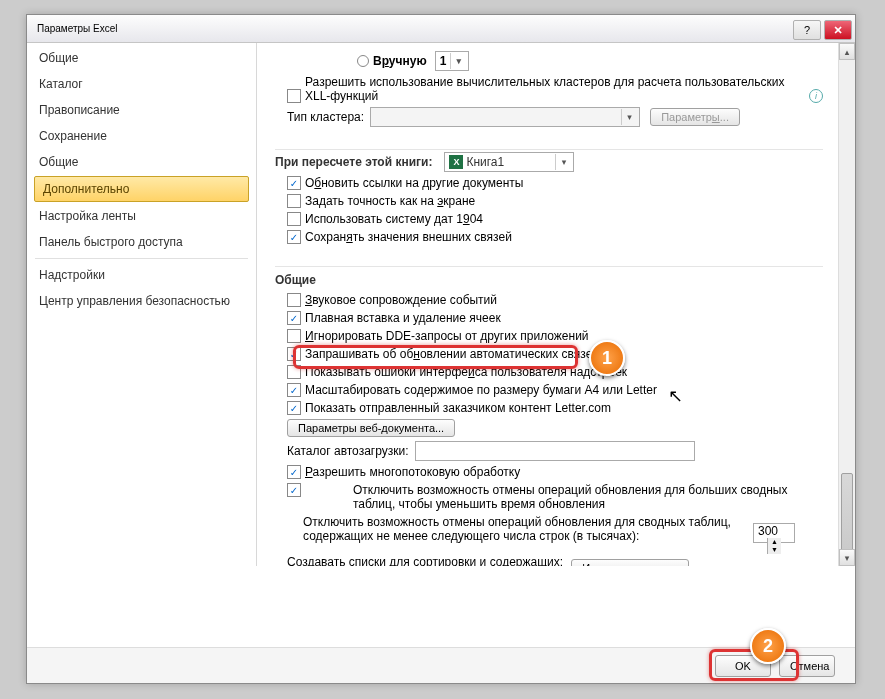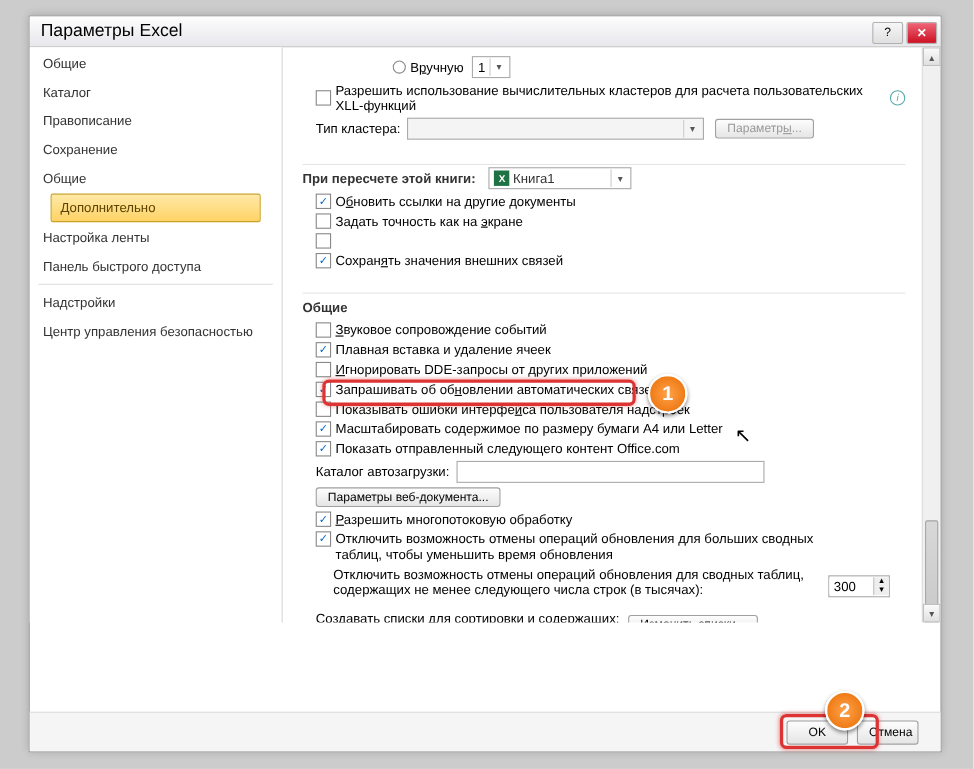--- a/index.html
+++ b/index.html
@@ -1,43 +1,43 @@
 <!DOCTYPE html>
 <html><head>
 <meta charset="utf-8">
 <style>
 * { box-sizing: border-box; margin: 0; padding: 0; }
 body { font-family: "Segoe UI", Tahoma, sans-serif; font-size: 12px; background: #ccc; width: 885px; height: 699px; overflow: hidden; position: relative; }
 .dialog { position: absolute; top: 14px; left: 26px; width: 830px; height: 670px; background: #fff; border: 1px solid #8a8a8a; box-shadow: 0 0 8px rgba(0,0,0,.2); }
 .titlebar { height: 28px; background: linear-gradient(#fdfdfd,#e7e7ec); border-bottom: 1px solid #c5c5c5; display: flex; align-items: center; padding-left: 10px; }
-.titlebar-text { font-size: 16px; }
+.titlebar-text { font-size: 10px; }
 .titlebar-btns { margin-left: auto; display: flex; }
 .tb-btn { width: 28px; height: 20px; margin: 3px 3px 0 0; border: 1px solid #b0b0b0; border-radius: 2px; display: flex; align-items: center; justify-content: center; font-size: 11px; background: linear-gradient(#f6f6f6,#e0e0e0); }
 .tb-close { background: linear-gradient(#e67,#c12); color: #fff; font-weight: bold; }
 .dialog-body { display: flex; height: 523px; }
 .sidebar { width: 230px; border-right: 1px solid #d8d8d8; padding-top: 2px; background: #fff; }
 .nav-item { padding: 6px 12px; font-size: 12px; border-bottom: 0; cursor: pointer; color: #333; }
 .nav-sep { border-top: 1px solid #e0e0e0; margin: 3px 8px; }
-.nav-item.selected { background: linear-gradient(#ffe9a6,#ffd367); border: 1px solid #c9a227; border-radius: 2px; margin: 1px 19px; padding: 5px 8px; font-weight: 500; color: #5b4400; }
+.nav-item.selected { background: linear-gradient(#ffe9a6,#ffd367); border: 1px solid #c9a227; border-radius: 2px; margin: 1px 7px; padding: 5px 8px; font-weight: 500; color: #5b4400; }
 .content { flex: 1; position: relative; overflow: hidden; }
 .content-inner { position: absolute; top: 0; left: 0; right: 18px; padding: 6px 14px 8px 18px; }
 .section-head { font-weight: bold; padding: 6px 0 4px; border-top: 1px solid #e5e5e5; margin-top: 20px; color: #333; }
 .section-head:first-child { border-top: none; }
 .row { display: flex; align-items: center; padding: 2px 0; }
 .row label { margin-left: 4px; }
 .chk { width: 14px; height: 14px; border: 1px solid #888; background: #fff; display: inline-flex; align-items: center; justify-content: center; font-size: 10px; color: #06c; margin-left: 12px; flex-shrink: 0; }
 .chk.on::after { content: "✓"; }
 .radio { width: 12px; height: 12px; border: 1px solid #888; border-radius: 50%; margin-left: 12px; flex-shrink: 0; background: #fff; }
 .u { text-decoration: underline; }
 .dropdown { border: 1px solid #aaa; background: #fff; display: inline-flex; align-items: center; padding: 1px 2px 1px 4px; height: 20px; }
 .dd-arrow { width: 16px; height: 16px; margin-left: 4px; border-left: 1px solid #ccc; display: flex; align-items: center; justify-content: center; font-size: 9px; color: #555; }
 .btn { border: 1px solid #a0a0a0; background: linear-gradient(#fdfdfd,#e5e5e5); padding: 2px 10px; border-radius: 3px; font-size: 11px; cursor: pointer; }
 .info-icon { width: 14px; height: 14px; border-radius: 50%; border: 1px solid #5aa; color: #5aa; display: inline-flex; align-items: center; justify-content: center; font-size: 9px; font-style: italic; margin-left: auto; }
 .textbox { border: 1px solid #aaa; height: 20px; background: #fff; }
-.spinner { display: inline-flex; align-items: center; border: 1px solid #aaa; height: 20px; }
+.spinner { display: inline-flex; align-items: center; border: 1px solid #aaa; height: 20px; flex-direction: column; }
 .spinner input { border: none; width: 40px; padding: 0 4px; font-size: 12px; }
 .spinner-btns { display: flex; flex-direction: column; border-left: 1px solid #aaa; }
 .spinner-btns span { font-size: 7px; line-height: 8px; padding: 0 3px; background: #eee; }
 .scrollbar { position: absolute; right: 0; top: 0; bottom: 0; width: 17px; background: #f0f0f0; border-left: 1px solid #ddd; }
 .scroll-btn { height: 17px; background: linear-gradient(#fafafa,#e0e0e0); border: 1px solid #c0c0c0; display: flex; align-items: center; justify-content: center; font-size: 9px; color: #555; }
 .scroll-thumb { position: absolute; top: 430px; height: 140px; left: 2px; right: 2px; background: linear-gradient(#d8d8d8,#c0c0c0); border: 1px solid #a0a0a0; border-radius: 2px; }
 .button-row { position: absolute; bottom: 0; left: 0; right: 0; height: 36px; border-top: 1px solid #ddd; background: #f5f5f5; display: flex; justify-content: flex-end; align-items: center; padding-right: 20px; gap: 8px; }
 .btn-primary { width: 56px; height: 22px; }
 .highlight-box { position: absolute; border: 3px solid #d33; border-radius: 6px; pointer-events: none; box-shadow: 0 0 4px rgba(200,0,0,.4); }
 .hb1 { top: 345px; left: 293px; width: 285px; height: 24px; }
@@ -71,29 +71,29 @@
       <div class="nav-item selected">Дополнительно</div>
       <div class="nav-item">Настройка ленты</div>
       <div class="nav-item">Панель быстрого доступа</div>
       <div class="nav-sep"></div>
       <div class="nav-item">Надстройки</div>
       <div class="nav-item">Центр управления безопасностью</div>
     </div>
 
     <div class="content">
       <div class="content-inner">
-        <div class="row" style="margin-left:70px;">
+        <div class="row" style="margin-left:70px;font-weight:bold;">
           <span class="radio"></span>
           <label>В<span class="u">р</span>учную</label>
           <span class="dropdown" style="margin-left:8px;">
             <span>1</span>
             <span class="dd-arrow">▾</span>
           </span>
         </div>
-        <div class="row" style="align-items:center;">
+        <div class="row" style="align-items:flex-end;">
           <span class="chk"></span>
           <label style="flex:1;">Разрешить использование вычислительных кластеров для расчета пользовательских XLL-функций</label>
           <span class="info-icon">i</span>
         </div>
         <div class="row">
           <span style="margin-left:12px;">Тип кластера:</span>
           <span class="dropdown" style="width:270px;margin-left:6px;background:#f4f4f4;">
             <span style="flex:1;"></span>
               <span class="dd-arrow">▾</span>
           </span>
@@ -111,20 +111,21 @@
         <div class="row">
             <span class="chk on"></span>
             <label>О<span class="u">б</span>новить ссылки на другие документы</label>
           </div>
         <div class="row">
             <span class="chk"></span>
             <label>Задать точность как на <span class="u">э</span>кране</label>
           </div>
         <div class="row">
             <span class="chk"></span>
+            <label>Использовать систему дат 1<span class="u">9</span>04</label>
           </div>
         <div class="row">
             <span class="chk on"></span>
             <label>Сохран<span class="u">я</span>ть значения внешних связей</label>
           </div>
 
         <div class="section-head">Общие</div>
         <div class="row">
             <span class="chk"></span>
             <label><span class="u">З</span>вуковое сопровождение событий</label>
@@ -144,34 +145,34 @@
         <div class="row">
             <span class="chk"></span>
             <label>Показывать ошибки интерфе<span class="u">й</span>са пользователя надстроек</label>
           </div>
         <div class="row">
             <span class="chk on"></span>
             <label>Масштабировать содержимое по размеру бумаги A4 или Letter</label>
           </div>
         <div class="row">
             <span class="chk on"></span>
-            <label>Показать отправленный следующего контент Office.com</label>
+            <label>Показать отправленный заказчиком контент Letter.com</label>
+          </div>
+        <div class="row">
+            <button class="btn" style="margin-left:12px;">Параметры веб-документа...</button>
           </div>
         <div class="row">
           <span style="margin-left:12px;">Каталог автозагрузки:</span>
           <div class="textbox" style="flex:1;margin-left:6px;max-width:280px;"></div>
         </div>
         <div class="row">
-            <button class="btn" style="margin-left:12px;">Параметры веб-документа...</button>
-          </div>
-        <div class="row">
             <span class="chk on"></span>
             <label><span class="u">Р</span>азрешить многопотоковую обработку</label>
           </div>
-        <div class="row" style="align-items:flex-start;">
+        <div class="row" style="align-items:flex-start;justify-content:space-between;">
             <span class="chk on"></span>
             <label style="max-width:470px;">Отключить возможность отмены операций обновления для больших сводных таблиц, чтобы уменьшить время обновления</label>
           </div>
         <div class="row" style="align-items:flex-end;">
           <label class="indent" style="max-width:440px;margin-left:28px;">Отключить возможность отмены операций обновления для сводных таблиц, содержащих не менее следующего числа строк (в тысячах):</label>
           <span class="spinner" style="margin-left:10px;">
             <input value="300" style="">
             <span class="spinner-btns">
                 <span>▲</span>
                 <span>▼</span>

